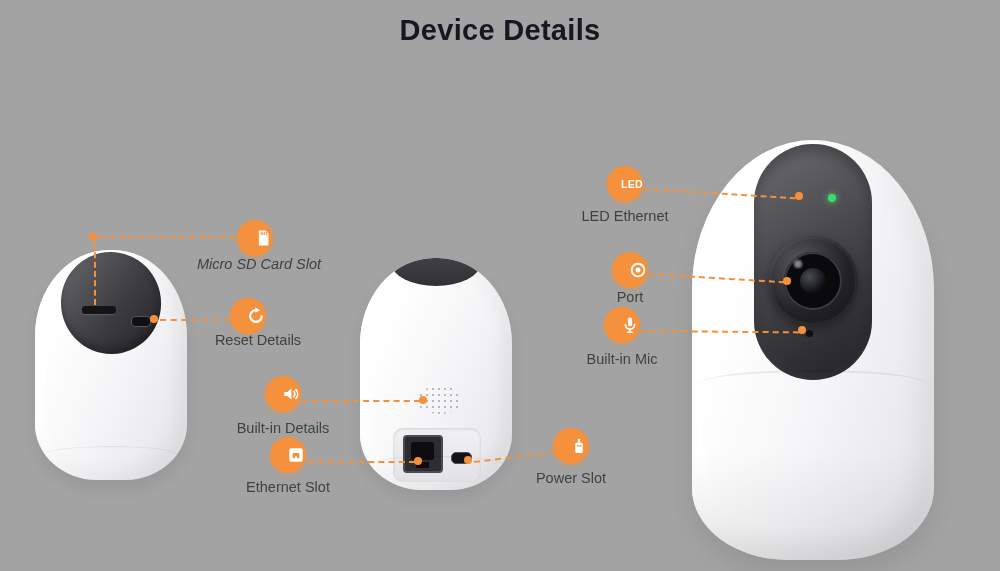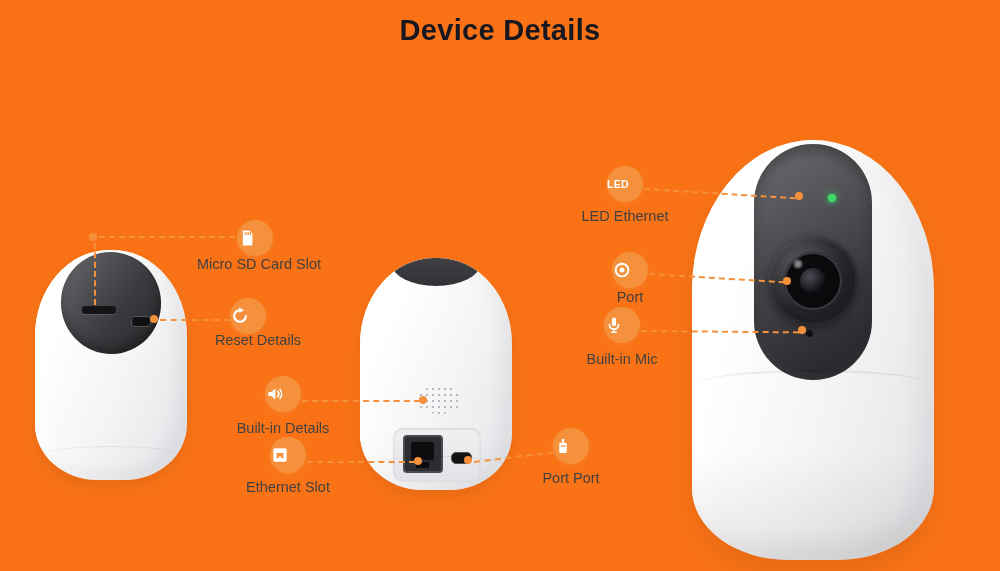--- a/index.html
+++ b/index.html
@@ -1,18 +1,18 @@
 <!DOCTYPE html>
 <html style="--accent: #F5913C; --label: #414141; --led-green: #3ddc6a;"><head>
 <meta charset="utf-8">
 <style>
   html,body{margin:0;padding:0;background:#ffffff;}
   .stage{
     position:relative;width:1000px;height:571px;margin:0 auto;overflow:hidden;
-    font-family:"Liberation Sans",sans-serif;background:#f97316;
+    font-family:"Liberation Sans",sans-serif;background:#a3a3a3;
   }
   .title{
     position:absolute;left:0;right:0;top:14px;text-align:center;
     font-size:29px;font-weight:700;color:#17171f;letter-spacing:.3px;
   }
   
   .cam{position:absolute;overflow:hidden;}
   .cam1{
     left:35px;top:250px;width:152px;height:230px;
     border-radius:74px 74px 62px 62px / 86px 86px 56px 56px;
@@ -94,27 +94,27 @@
   .dot-reset{left:150px;top:315px;}
   .dot-speaker{left:419px;top:396px;}
   .dot-ethernet{left:414px;top:457px;}
   .dot-power{left:464px;top:456px;}
   .dot-led{left:795px;top:192px;}
   .dot-lens{left:783px;top:277px;}
   .dot-mic{left:798px;top:326px;}
   
   .icon-circle{
     position:absolute;width:36px;height:36px;border-radius:50%;
-    background:var(--accent,#F5913C);display:flex;align-items:center;justify-content:flex-start;
+    background:var(--accent,#F5913C);display:flex;align-items:center;justify-content:flex-end;
     box-shadow:0 2px 5px rgba(245,145,60,.35);
   }
   .icon-circle svg{width:20px;height:20px;display:block;}
   .led-text{color:#fff;font-size:10.5px;font-weight:700;letter-spacing:.3px;}
   .label{position:absolute;text-align:center;font-size:14.5px;color:var(--label,#414141);}
-  .icon-sd{left:237px;top:220px;}      .label-sd{left:171px;top:256px;width:176px;}
+  .icon-sd{left:237px;top:220px;}      .label-sd{left:171px;top:256px;width:176px;font-style:italic;}
   .icon-reset{left:230px;top:298px;}   .label-reset{left:188px;top:332px;width:140px;}
   .icon-speaker{left:265px;top:376px;} .label-speaker{left:213px;top:420px;width:140px;}
   .icon-ethernet{left:270px;top:437px;}.label-ethernet{left:218px;top:479px;width:140px;}
   .icon-power{left:553px;top:428px;}   .label-power{left:501px;top:470px;width:140px;}
   .icon-led{left:607px;top:166px;}     .label-led{left:555px;top:208px;width:140px;}
   .icon-lens{left:612px;top:252px;}    .label-lens{left:580px;top:289px;width:100px;}
   .icon-mic{left:604px;top:307px;}     .label-mic{left:552px;top:351px;width:140px;}
 </style>
 </head>
 <body>
@@ -211,21 +211,21 @@
   <div class="label label-ethernet">Ethernet Slot</div>
 
   <div class="icon-circle icon-power">
     <svg viewBox="0 0 24 24">
       <rect x="10.6" y="3.5" width="2.8" height="4.5" fill="#fff"></rect>
       <rect x="7.5" y="8" width="9" height="12.5" rx="1.6" fill="#fff"></rect>
       <rect x="9.6" y="11" width="2" height="2" fill="#F5913C"></rect>
       <rect x="12.6" y="11" width="2" height="2" fill="#F5913C"></rect>
     </svg>
   </div>
-  <div class="label label-power">Port Port</div>
+  <div class="label label-power">Power Slot</div>
 
   <div class="icon-circle icon-led">
     <span class="led-text">LED</span>
   </div>
   <div class="label label-led">LED Ethernet</div>
 
   <div class="icon-circle icon-lens">
     <svg viewBox="0 0 24 24">
       <circle cx="12" cy="12" r="7.6" fill="none" stroke="#fff" stroke-width="2.3"></circle>
       <circle cx="12" cy="12" r="3" fill="#fff"></circle>

